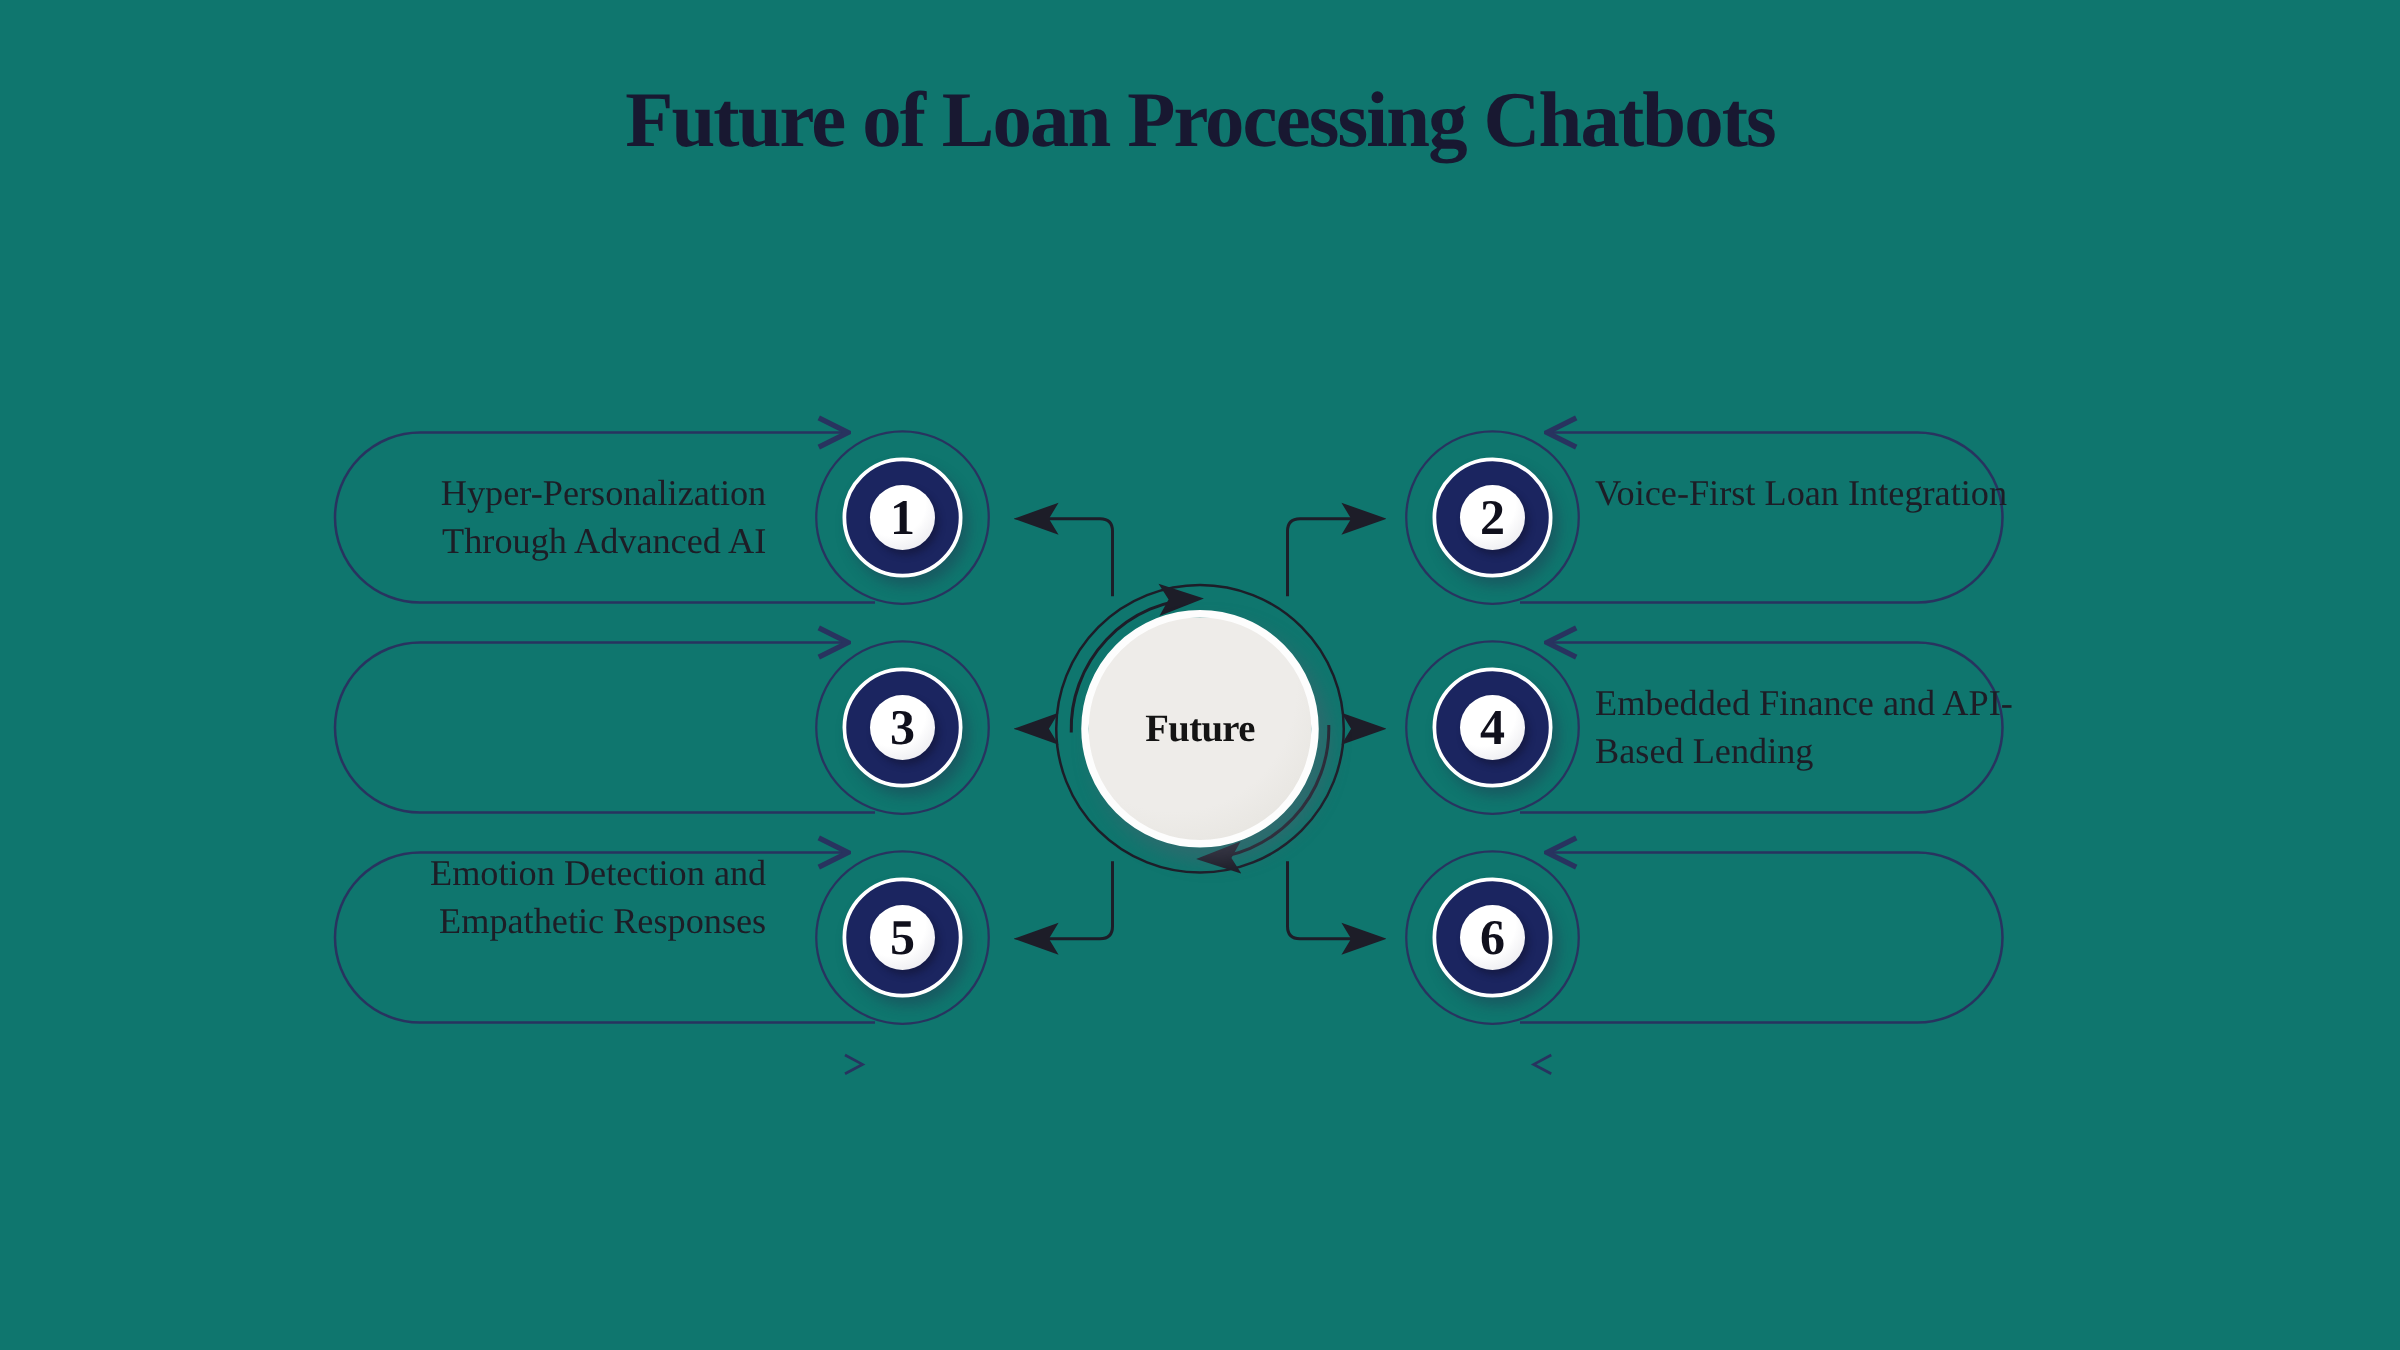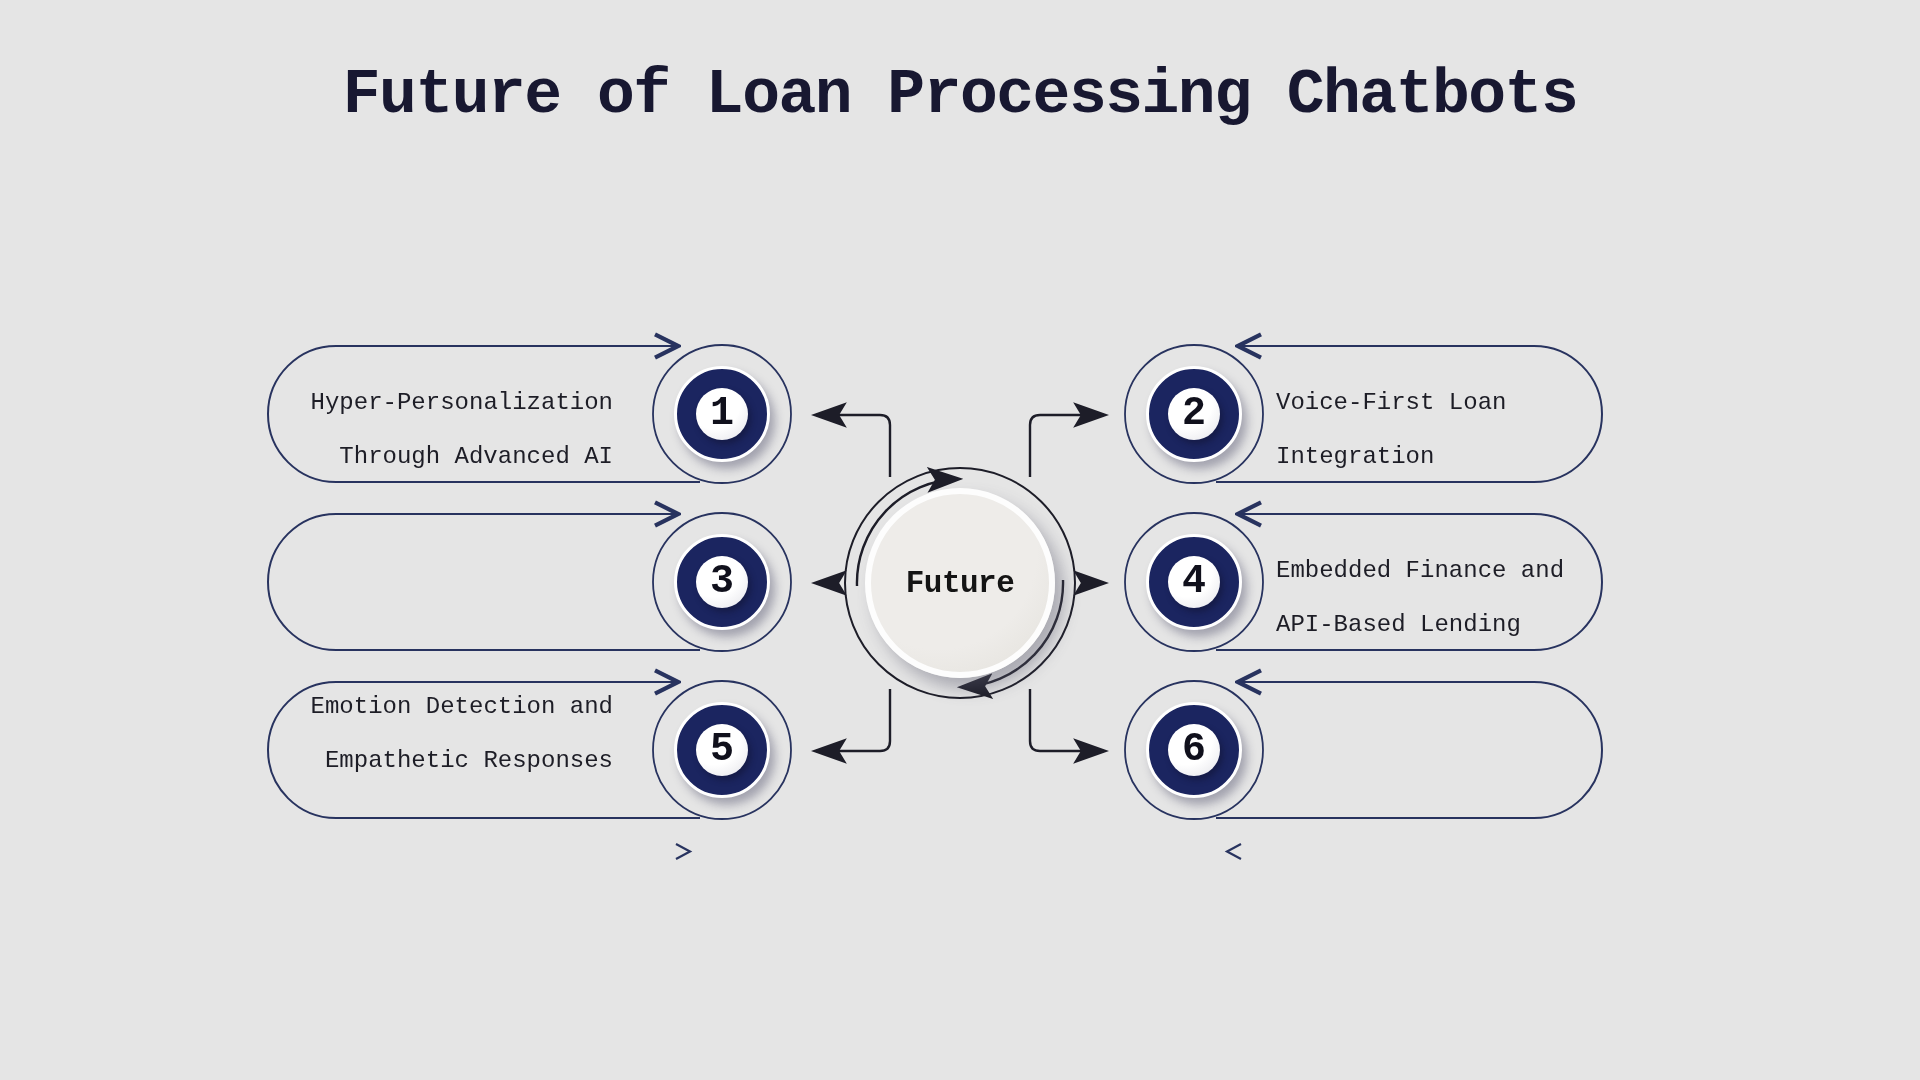--- a/index.html
+++ b/index.html
@@ -1,18 +1,18 @@
 <!DOCTYPE html>
 <html><head>
 <meta charset="utf-8">
 <style>
   html,body{margin:0;padding:0;background:#cfcfe8;}
   .canvas{
-    position:relative;width:1920px;height:1080px;background:#e5e5e5;
-    overflow:hidden;font-family:Liberation Mono, monospace;
+    position:relative;width:1920px;height:1080px;background:#0f766e;
+    overflow:hidden;font-family:Liberation Serif, serif;
   }
   .title{
     position:absolute;left:0;right:0;top:60px;margin:0;
     text-align:center;font-size:63px;font-weight:700;letter-spacing:-1.5px;
     color:#181831;
   }
   svg.lines{position:absolute;left:0;top:0;width:1920px;height:1080px;}
 
   
   .badge{
@@ -26,21 +26,21 @@
     background:radial-gradient(circle at 35% 28%, #ffffff 52%, #e2e2e8 100%);
     box-shadow:3px 4px 6px rgba(15,15,40,.45);
     display:flex;align-items:center;justify-content:center;
     font-size:40px;font-weight:700;color:#10101c;line-height:1;
   }
   .pos-b1{left:674px;top:366px;} .pos-b3{left:674px;top:534px;} .pos-b5{left:674px;top:702px;}
   .pos-b2{left:1146px;top:366px;} .pos-b4{left:1146px;top:534px;} .pos-b6{left:1146px;top:702px;}
 
   
   .item-text{
-    position:absolute;width:348px;font-size:24px;line-height:54px;
+    position:absolute;width:348px;font-size:29px;line-height:38px;
     color:#1d1d26;font-weight:400;
   }
   .item-text.left{left:265px;text-align:right;}
   .item-text.right{left:1276px;text-align:left;}
   .pos-t1,.pos-t2{top:376px;} .pos-t3,.pos-t4{top:544px;} .pos-t5,.pos-t6{top:680px;}
 
   
   .center-node{
     position:absolute;left:865px;top:488px;width:190px;height:190px;
     border-radius:50%;box-sizing:border-box;

